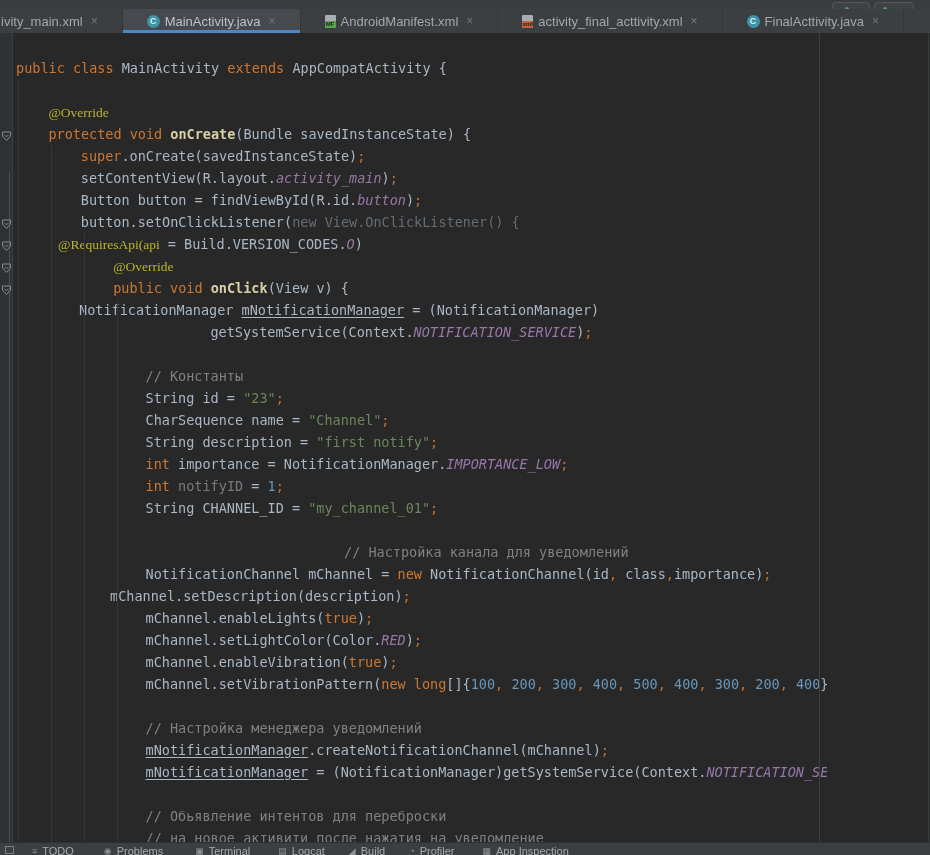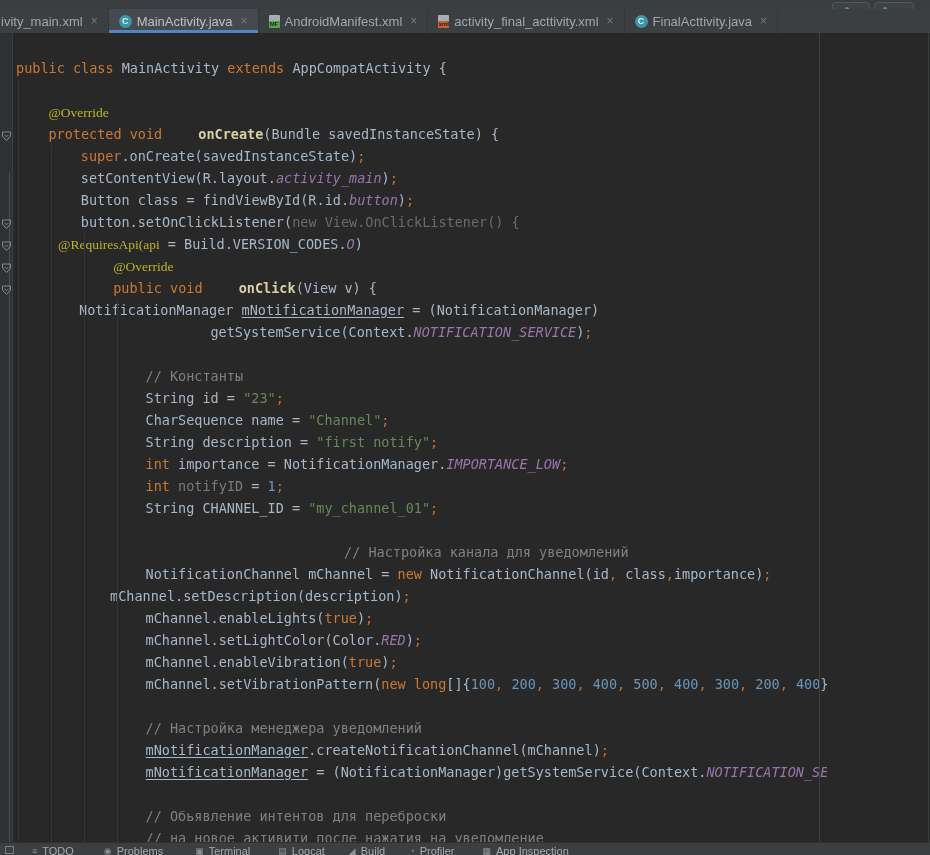--- a/index.html
+++ b/index.html
@@ -5,40 +5,40 @@
   html,body{margin:0;padding:0;background:#282828;}
   .app{position:relative;width:930px;height:855px;overflow:hidden;background:#282828;font-family:"Liberation Sans",sans-serif;}
 
   
   .sliver{position:absolute;top:0;left:0;width:930px;height:9px;background:#3A3D3F;border-bottom:1px solid #2F3133;}
   .tgroup{position:absolute;top:2px;height:14px;border:1px solid #55585B;border-radius:4px;background:#3F4244;}
   .gdot{position:absolute;top:4px;width:4px;height:4px;border-radius:50%;background:#4FA154;}
 
   
   .tabbar{position:absolute;top:9px;left:0;width:930px;height:24px;background:#3C3F41;display:flex;align-items:stretch;overflow:hidden;}
-  .tab{display:flex;align-items:center;gap:5px;padding:0 10px;border-right:1px solid #343638;color:#A2A7AC;font-size:13px;position:relative;white-space:nowrap;}
+  .tab{display:flex;align-items:center;gap:5px;padding:0 24px;border-right:1px solid #343638;color:#A2A7AC;font-size:13px;position:relative;white-space:nowrap;}
   .tab.clipped{padding-left:1px;}
   .tab.active{background:#46494D;color:#BDC1C6;}
   .underline{position:absolute;left:0;right:0;bottom:0;height:3px;background:#4A88C7;}
   .close{color:#75797E;font-size:12px;margin-left:3px;}
   .ticon-cls{width:13px;height:13px;border-radius:50%;background:#3E95A5;color:#D8F2F5;font-size:9px;font-weight:bold;display:flex;align-items:center;justify-content:center;flex:0 0 auto;}
   .ticon-file{width:11px;height:13px;background:#A8ADB2;border-radius:1px;position:relative;flex:0 0 auto;}
   .ticon-file .band{position:absolute;left:0;right:0;bottom:0;height:7px;font-size:6px;line-height:7px;text-align:center;color:#20272B;font-weight:bold;overflow:hidden;}
   .band.mf{background:#57A64A;}
   .band.xml{background:#C1623C;color:#2B1A12;}
 
   
   .gutter{position:absolute;top:33px;left:0;width:12px;height:810px;background:#2F3234;border-right:1px solid #3C3E40;}
   .foldline{position:absolute;left:9px;top:139px;width:1px;height:704px;background:#4C4E50;}
   .fold{position:absolute;left:1px;width:11px;height:11px;}
   .codewrap{position:absolute;top:33px;left:0;width:827px;height:810px;padding-top:24px;box-sizing:border-box;overflow:hidden;cursor:text;}
   .cl{height:22px;line-height:22px;white-space:pre;font-family:"DejaVu Sans Mono",monospace;font-size:13.5px;}
   .s-kw{color:#CC7832;}
   .s-txt{color:#A9B7C6;}
-  .s-mth{color:#D8D1A6;font-weight:bold;margin-left:28px;}
+  .s-mth{color:#D8D1A6;font-weight:bold;}
   .s-ann{color:#BBB529;font-family:Liberation Serif, serif;}
   .s-str{color:#6A8759;}
   .s-num{color:#6897BB;}
   .s-fld{color:#9876AA;font-style:italic;}
   .s-cmt{color:#808080;}
   .s-dim{color:#646C74;}
   .s-sc{color:#C27433;}
   .s-dv{color:#777C81;}
   .u{text-decoration:underline;text-underline-offset:2px;}
   .iguide{position:absolute;width:1px;background:#353535;}
@@ -121,21 +121,21 @@
         </svg></div>
     </div>
 
   <div class="codewrap" id="code">
       <div class="cl" style="padding-left: 16px;"><span class="s-kw">public class </span><span class="s-txt">MainActivity </span><span class="s-kw">extends </span><span class="s-txt">AppCompatActivity {</span></div>
       <div class="cl" style="padding-left: 16px;"></div>
       <div class="cl" style="padding-left: 48.4px;"><span class="s-ann">@Override</span></div>
       <div class="cl" style="padding-left: 48.4px;"><span class="s-kw">protected void </span><span class="s-mth">onCreate</span><span class="s-txt">(Bundle savedInstanceState) {</span></div>
       <div class="cl" style="padding-left: 80.8px;"><span class="s-kw">super</span><span class="s-txt">.onCreate(savedInstanceState)</span><span class="s-sc">;</span></div>
       <div class="cl" style="padding-left: 80.8px;"><span class="s-txt">setContentView(R.layout.</span><span class="s-fld">activity_main</span><span class="s-txt">)</span><span class="s-sc">;</span></div>
-      <div class="cl" style="padding-left: 80.8px;"><span class="s-txt">Button class = findViewById(R.id.</span><span class="s-fld">button</span><span class="s-txt">)</span><span class="s-sc">;</span></div>
+      <div class="cl" style="padding-left: 80.8px;"><span class="s-txt">Button button = findViewById(R.id.</span><span class="s-fld">button</span><span class="s-txt">)</span><span class="s-sc">;</span></div>
       <div class="cl" style="padding-left: 80.8px;"><span class="s-txt">button.setOnClickListener(</span><span class="s-dim">new View.OnClickListener() {</span></div>
       <div class="cl" style="padding-left: 58px;"><span class="s-ann">@RequiresApi(</span><span class="s-ann">api</span><span class="s-txt"> = Build.VERSION_CODES.</span><span class="s-fld">O</span><span class="s-txt">)</span></div>
       <div class="cl" style="padding-left: 113.2px;"><span class="s-ann">@Override</span></div>
       <div class="cl" style="padding-left: 113.2px;"><span class="s-kw">public void </span><span class="s-mth">onClick</span><span class="s-txt">(View v) {</span></div>
       <div class="cl" style="padding-left: 79px;"><span class="s-txt">NotificationManager </span><span class="s-txt u">mNotificationManager</span><span class="s-txt"> = (NotificationManager)</span></div>
       <div class="cl" style="padding-left: 210.4px;"><span class="s-txt">getSystemService(Context.</span><span class="s-fld">NOTIFICATION_SERVICE</span><span class="s-txt">)</span><span class="s-sc">;</span></div>
       <div class="cl" style="padding-left: 16px;"></div>
       <div class="cl" style="padding-left: 145.6px;"><span class="s-cmt">// Константы</span></div>
       <div class="cl" style="padding-left: 145.6px;"><span class="s-txt">String id = </span><span class="s-str">"23"</span><span class="s-sc">;</span></div>
       <div class="cl" style="padding-left: 145.6px;"><span class="s-txt">CharSequence name = </span><span class="s-str">"Channel"</span><span class="s-sc">;</span></div>

